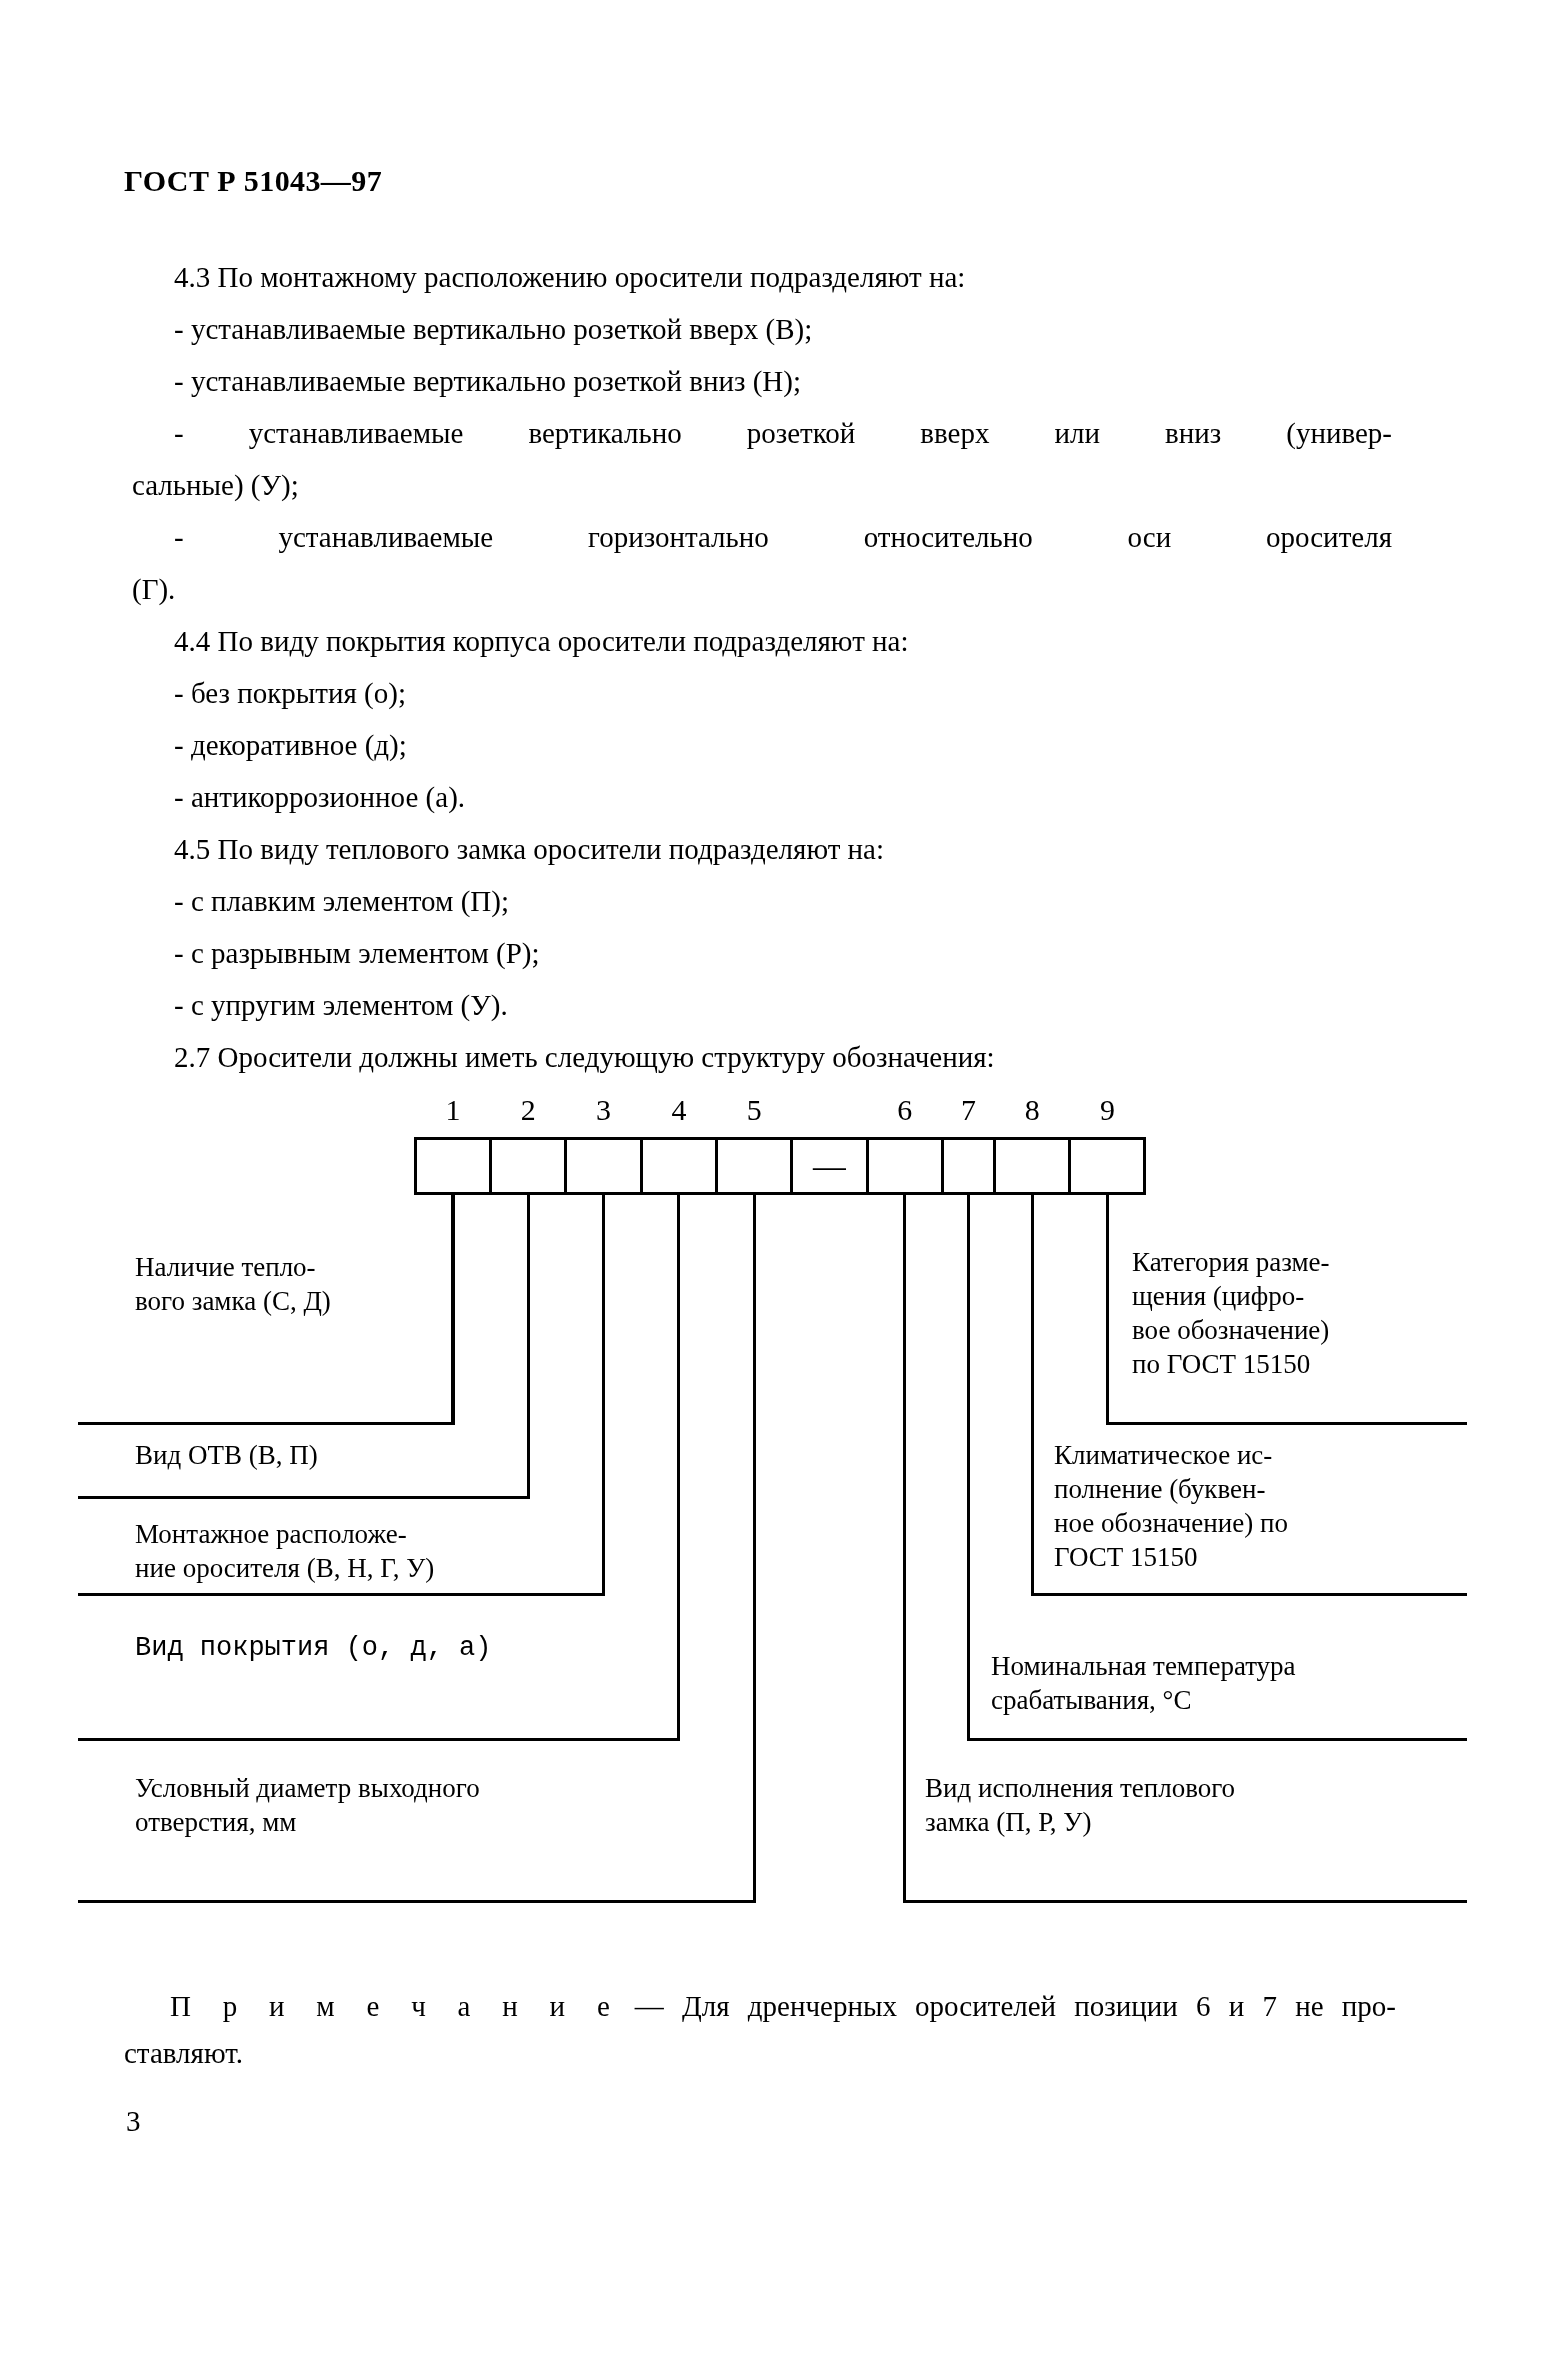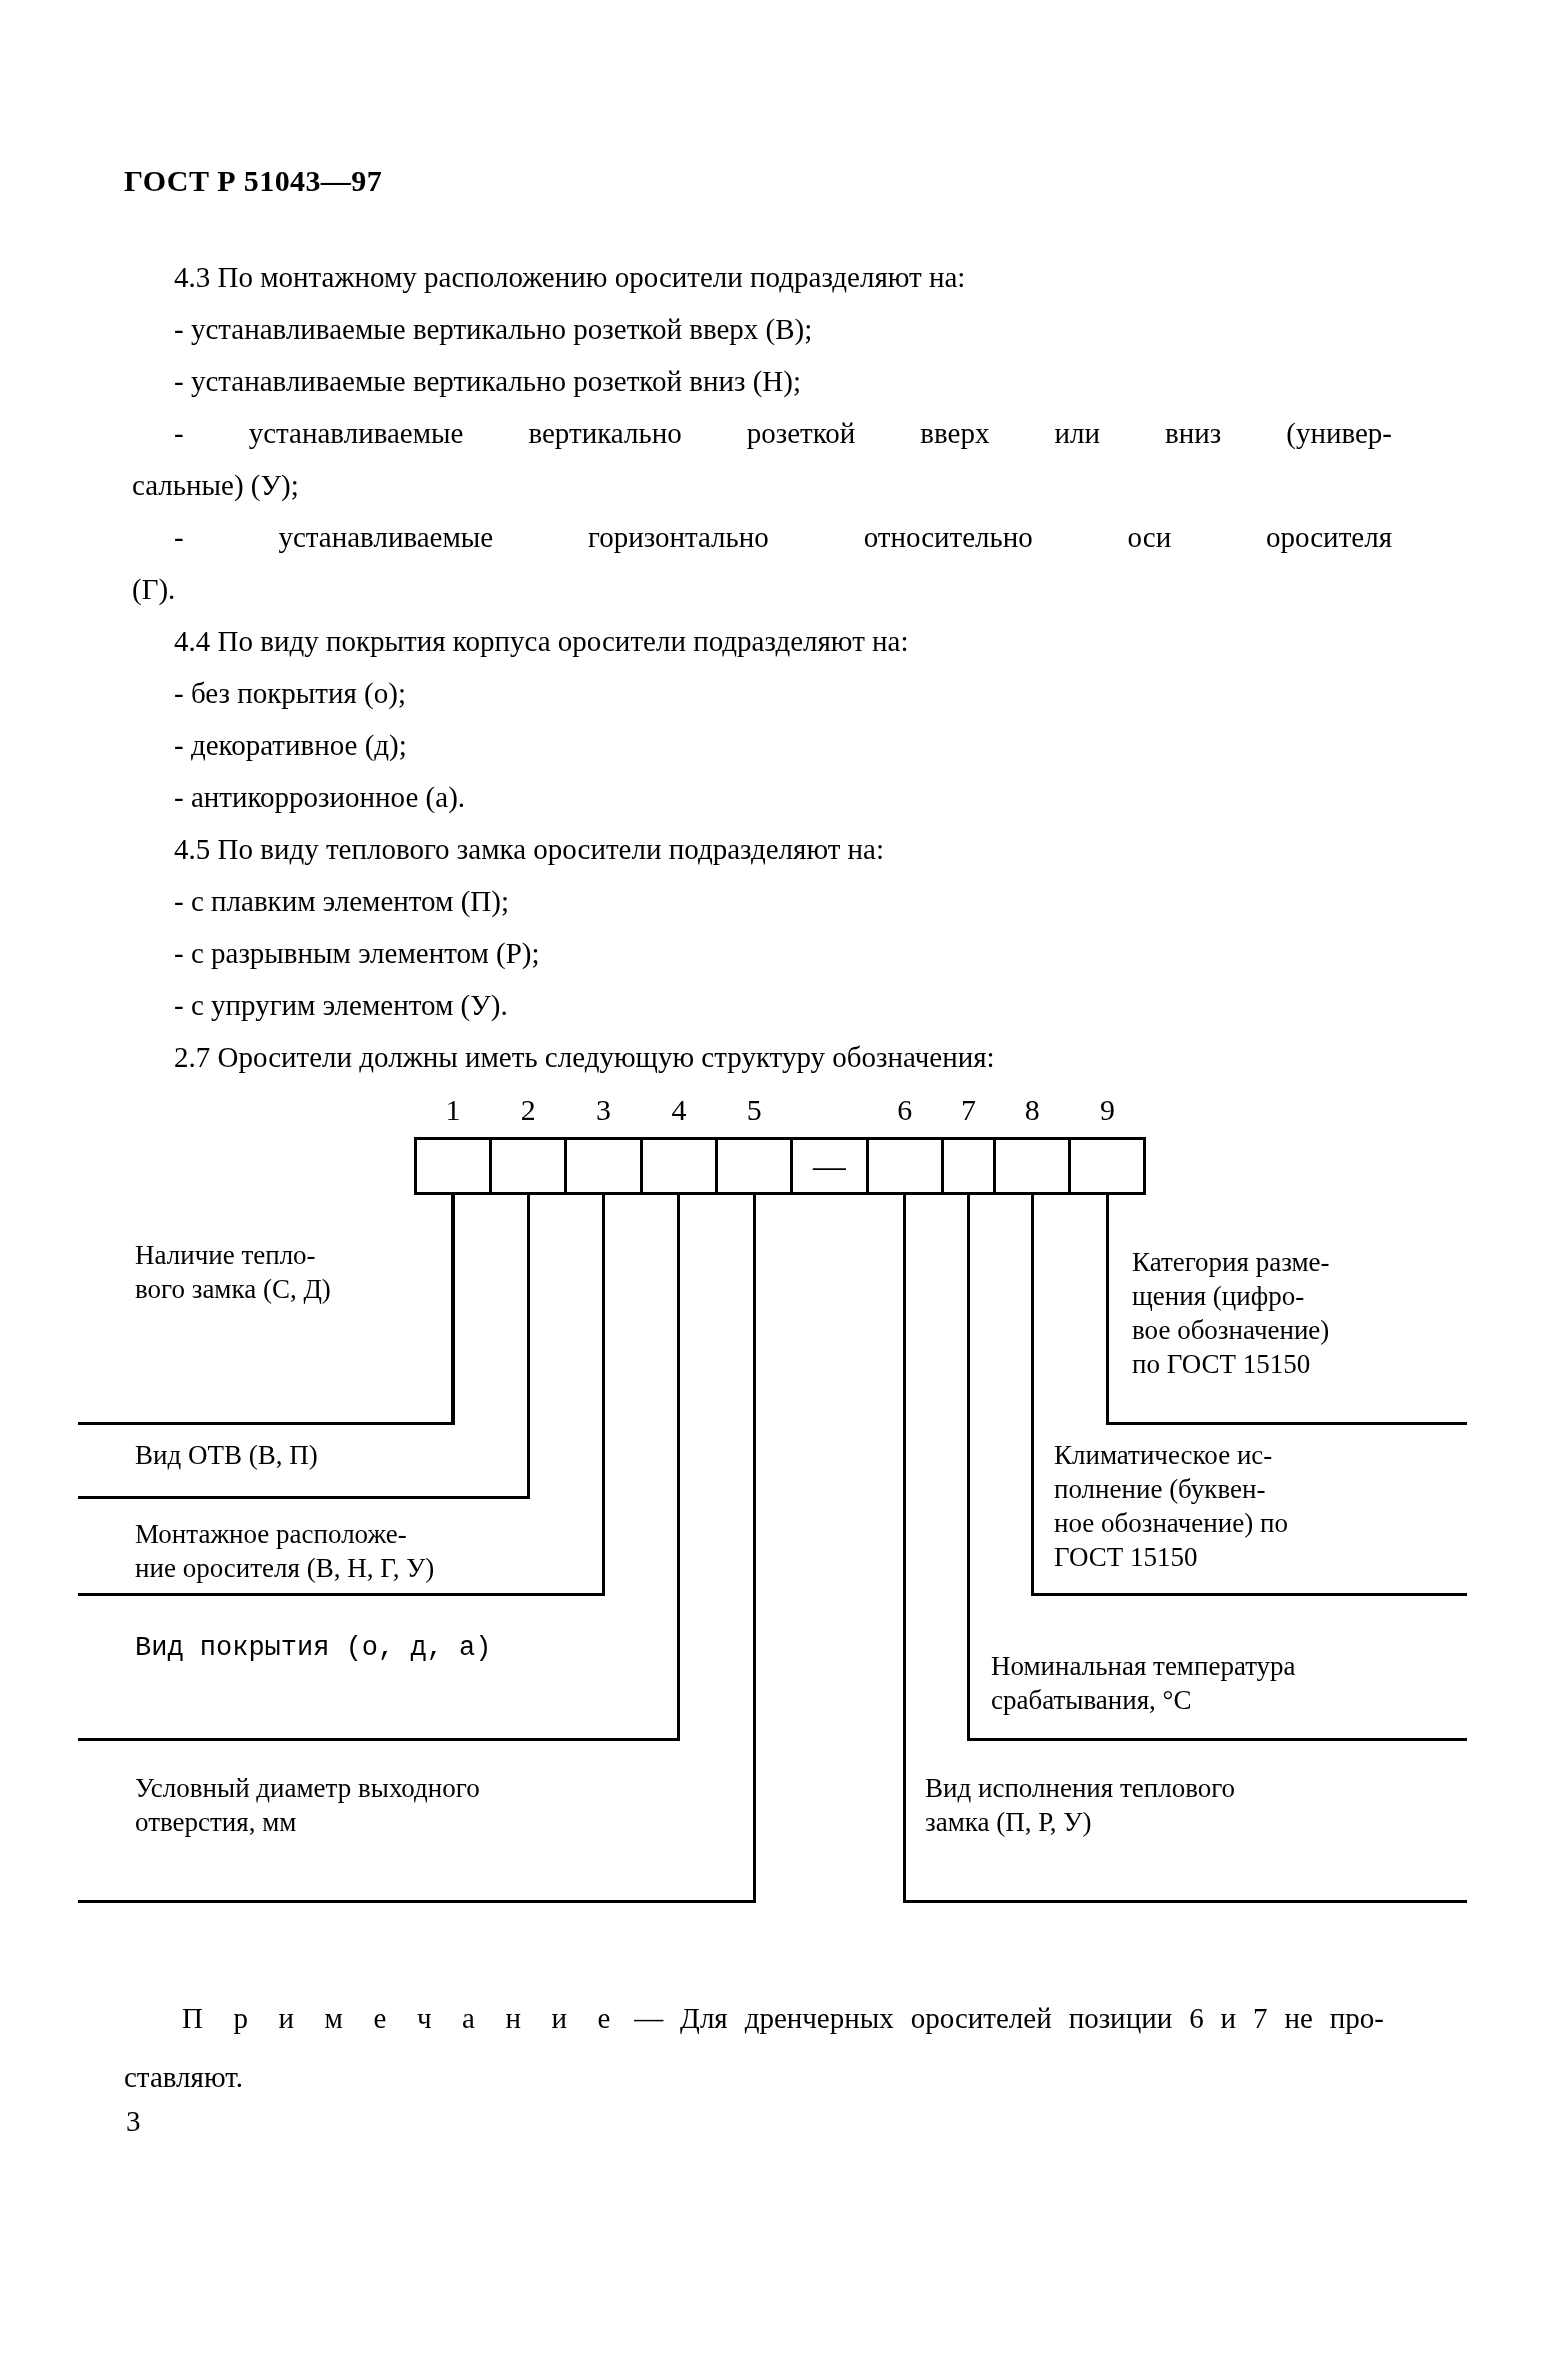--- a/index.html
+++ b/index.html
@@ -121,21 +121,21 @@
         <text x="1003" y="70">7</text>
         <text x="1069" y="70">8</text>
         <text x="1147" y="70">9</text>
       </g>
 
       <g font-family="Liberation Serif, serif" font-size="34" fill="#000" text-anchor="middle">
         <text x="859" y="130">—</text>
       </g>
     </svg>
 
-    <div class="dlabel" style="left:135px;top:186px;width:348px;">Наличие тепло-
+    <div class="dlabel" style="left:135px;top:198px;width:348px;">Наличие тепло-
 вого замка (С, Д)</div>
 
     <div class="dlabel" style="left:135px;top:386px;width:386px;">Вид ОТВ (В, П)</div>
 
     <div class="dlabel" style="left:135px;top:465px;width:425px;">Монтажное расположе-
 ние оросителя (В, Н, Г, У)</div>
 
     <div class="dlabel" style="left:135px;top:579px;width:425px;font-family:Liberation Mono, monospace;">Вид покрытия (о, д, а)</div>
 
     <div class="dlabel" style="left:135px;top:719px;width:579px;">Условный диаметр выходного
@@ -152,21 +152,21 @@
 ГОСТ 15150</div>
 
     <div class="dlabel" style="left:991px;top:597px;width:463px;">Номинальная температура
 срабатывания, °С</div>
 
     <div class="dlabel" style="left:925px;top:719px;width:502px;">Вид исполнения теплового
 замка (П, Р, У)</div>
   </div>
 
   <div class="note">
-    <p style="margin:16px;text-indent:42px;text-align:justify;text-align-last:justify;">
+    <p style="margin:4px;text-indent:42px;text-align:justify;text-align-last:justify;">
       <span class="sp">П р и м е ч а н и е</span><span> — </span><span>Для дренчерных оросителей позиции 6 и 7 не про-</span>
     </p>
     <p style="margin:0;">ставляют.</p>
   </div>
 
   <div class="pagenum">3</div>
 
 </div>
 
 

